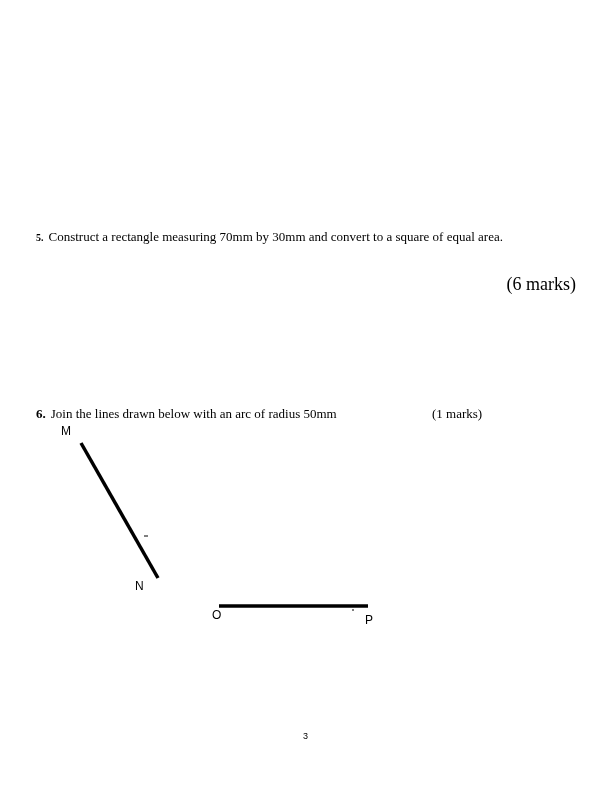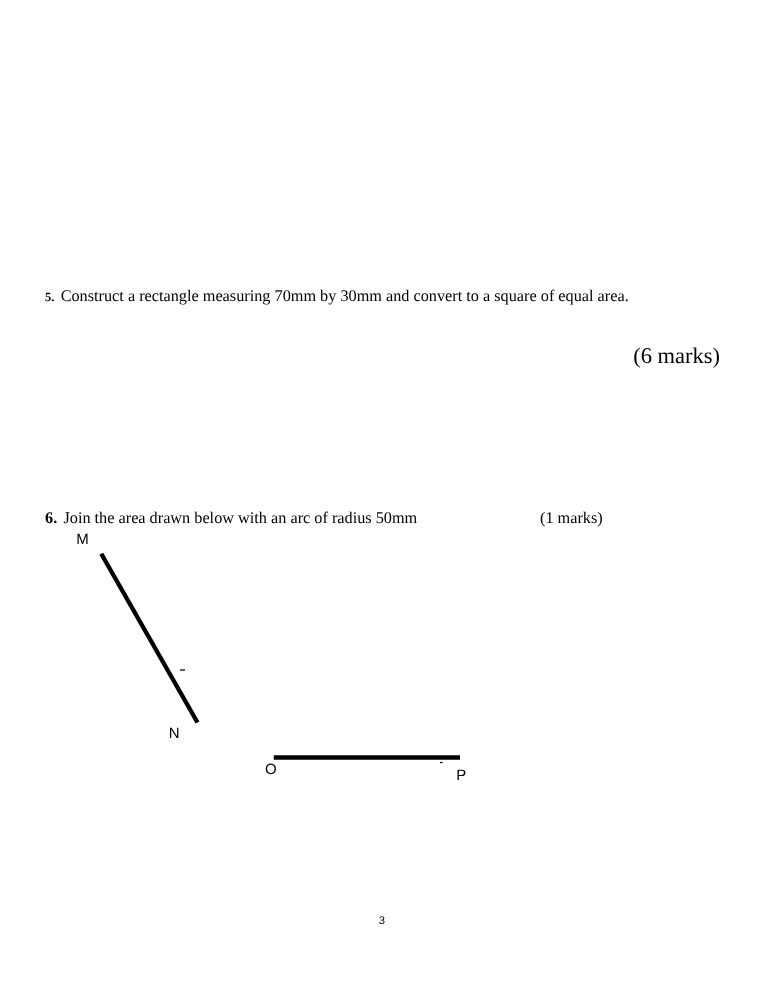--- a/index.html
+++ b/index.html
@@ -18,21 +18,21 @@
   </style>
 </head>
 <body>
 
 <div class="abs q5">
   <span class="qnum">5.</span><span>Construct a rectangle measuring 70mm by 30mm and convert to a square of equal area.</span>
 </div>
 <div class="abs marks5">(6 marks)</div>
 
 <div class="abs q6">
-  <span class="qnum">6.</span><span>Join the area drawn below with an arc of radius 50mm</span>
+  <span class="qnum">6.</span><span>Join the lines drawn below with an arc of radius 50mm</span>
 </div>
 <div class="abs marks6">(1 marks)</div>
 
 <svg class="fig" width="612" height="792">
   <line x1="81" y1="443" x2="158" y2="578" stroke="#000" stroke-width="3.5"></line>
   <line x1="144" y1="536" x2="148" y2="536" stroke="#000" stroke-width="1"></line>
   <line x1="219" y1="606" x2="368" y2="606" stroke="#000" stroke-width="3.5"></line>
   <line x1="352" y1="610" x2="354" y2="610" stroke="#000" stroke-width="1"></line>
 </svg>
 

